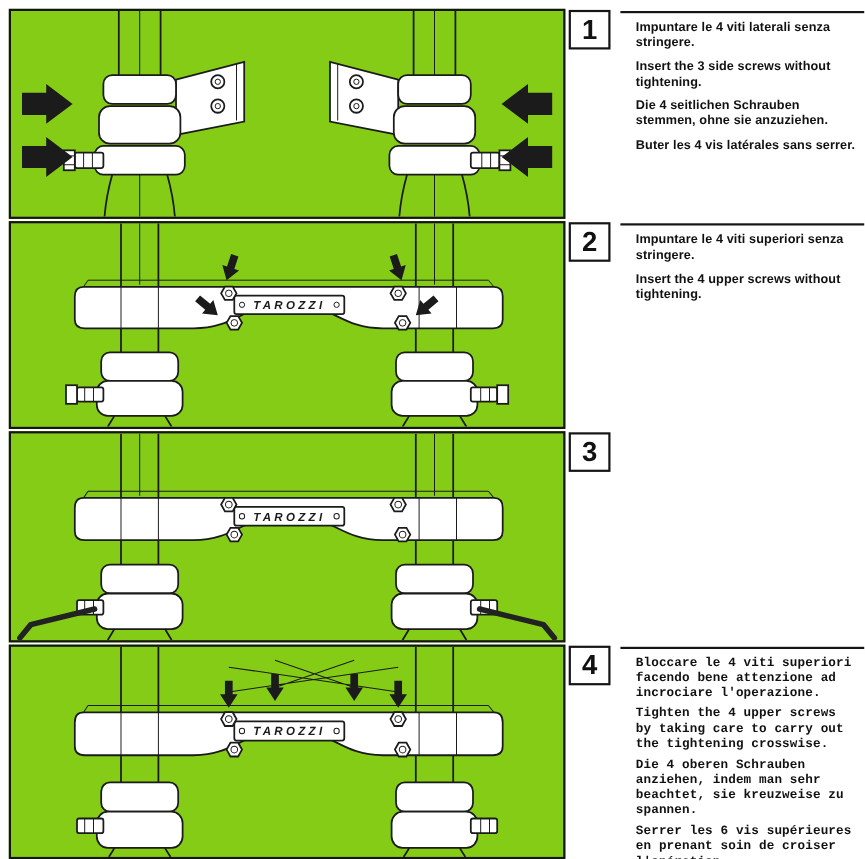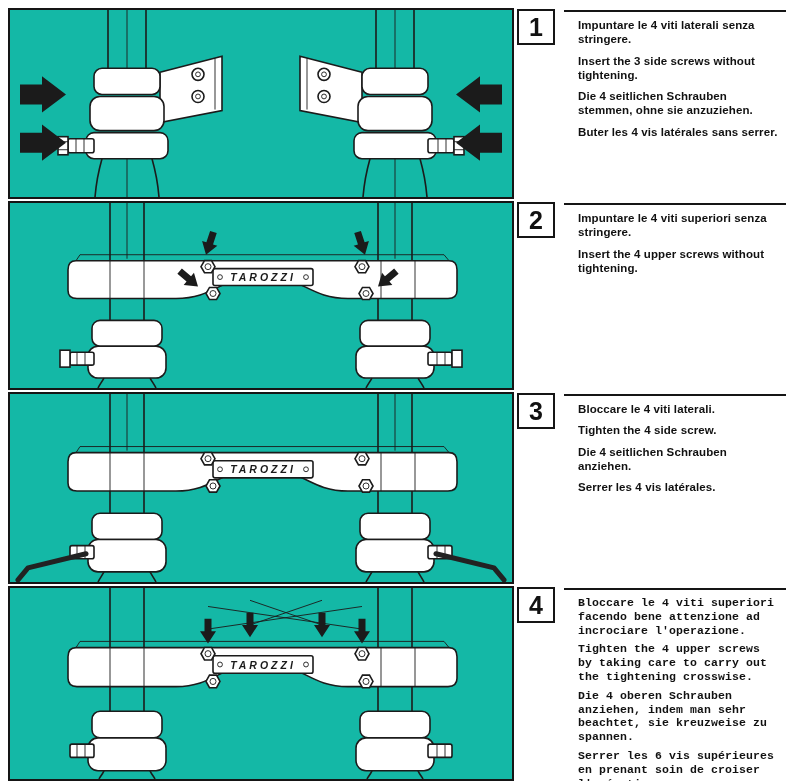--- a/index.html
+++ b/index.html
@@ -10,21 +10,21 @@
     font-family:"Liberation Sans", sans-serif;
     color:#111;
     box-sizing:border-box;
     padding:8px 0 0 8px;
     overflow:hidden;
   }
   .row { display:flex; align-items:stretch; margin-bottom:2px; }
   .panel {
     flex:none; width:506px;
     border:2px solid #151515;
-    background:#14b8a6;
+    background:#84cc16;
     box-sizing:border-box;
     overflow:hidden;
   }
   .r1 .panel { height:191px; }
   .r2 .panel { height:189px; }
   .r3 .panel { height:192px; }
   .r4 .panel { height:195px; }
   .panel svg { display:block; width:100%; height:100%; }
 
   .numcol { flex:none; width:50px; padding-left:3px; box-sizing:border-box; }
@@ -206,26 +206,20 @@
         </g>
         <use href="#bolt3" x="198" y="64"></use>
         <use href="#bolt3" x="203" y="91"></use>
         <use href="#bolt3" x="352" y="64"></use>
         <use href="#bolt3" x="356" y="91"></use>
       </svg>
     </div>
     <div class="numcol">
       <div class="numbox">3</div>
     </div>
-    <div class="textcol">
-      <p>Bloccare le 4 viti laterali.</p>
-      <p>Tighten the 4 side screw.</p>
-      <p>Die 4 seitlichen Schrauben anziehen.</p>
-      <p>Serrer les 4 vis latérales.</p>
-    </div>
   </div>
 
   <div class="row r4">
     <div class="panel">
       <svg viewBox="0 0 502 186" preserveAspectRatio="none">
         <defs>
           <g id="d1">
             <path class="ln" d="M100 0 L100 122"></path>
             <path class="ln" d="M134 0 L134 122"></path>
             <rect class="sh" x="82" y="120" width="70" height="26" rx="8"></rect>

